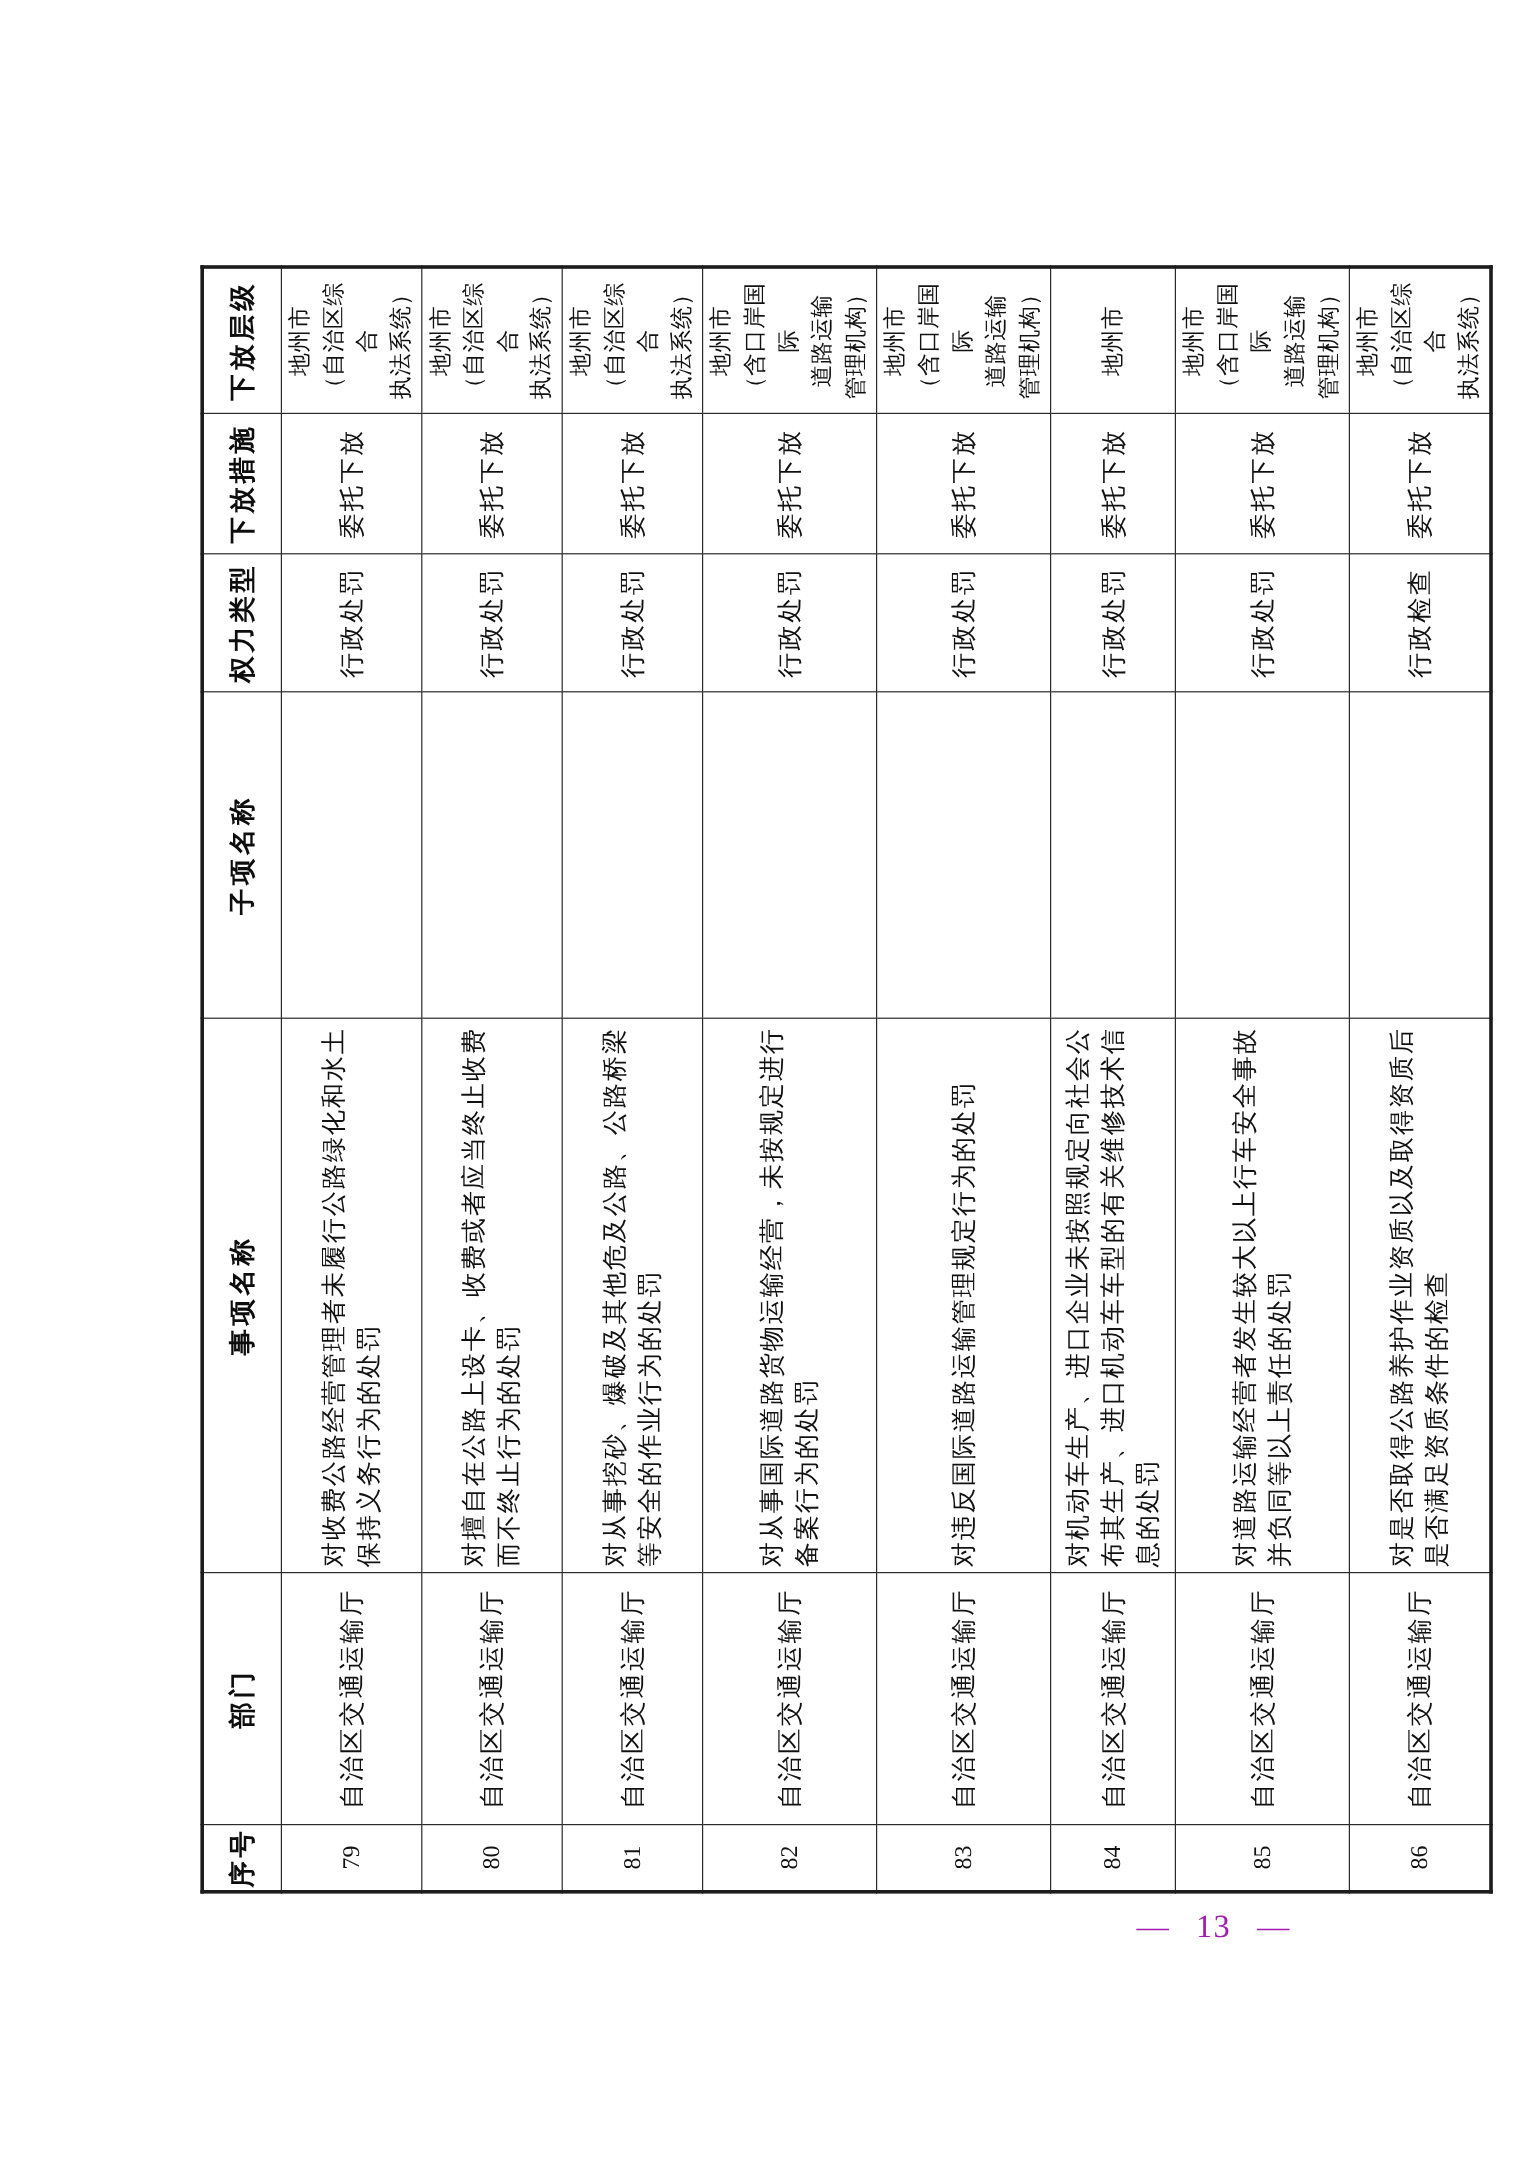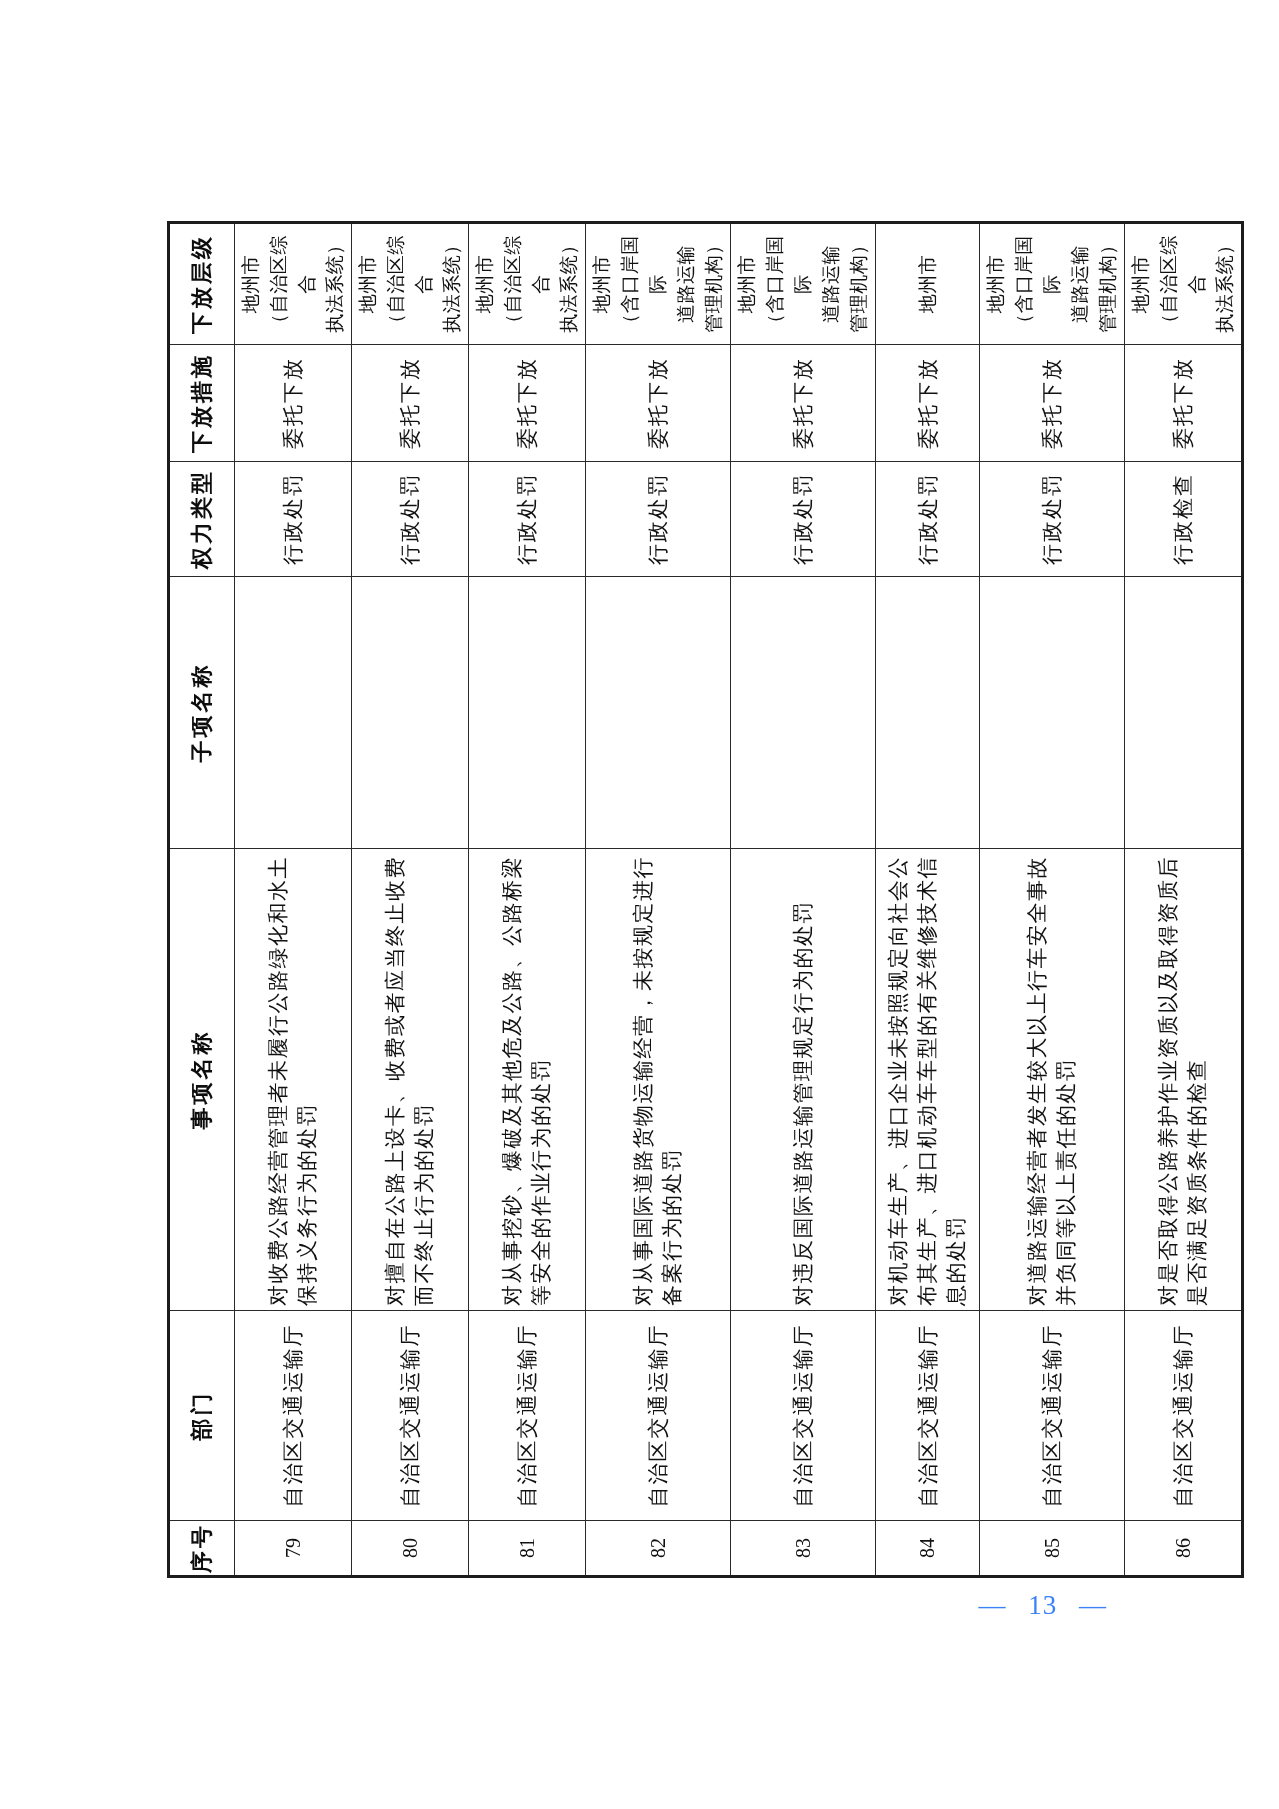--- a/index.html
+++ b/index.html
@@ -93,26 +93,26 @@
     line-height: 28px;
     white-space: pre-line;
     padding: 2px 1px;
   }
 
   .page-number {
     position: absolute;
     left: 947px;
     top: 1590px;
     width: 160px;
-    text-align: right;
+    text-align: left;
     font-family: "Liberation Serif", serif;
     font-size: 27px;
     letter-spacing: 1px;
     word-spacing: 14px;
-    color: #3b82f6;
+    color: #a21caf;
     white-space: nowrap;
   }
 </style>
 </head>
 <body>
 
 <div class="rot-box">
   <div class="natural">
     <table class="delegation">
       <colgroup>

